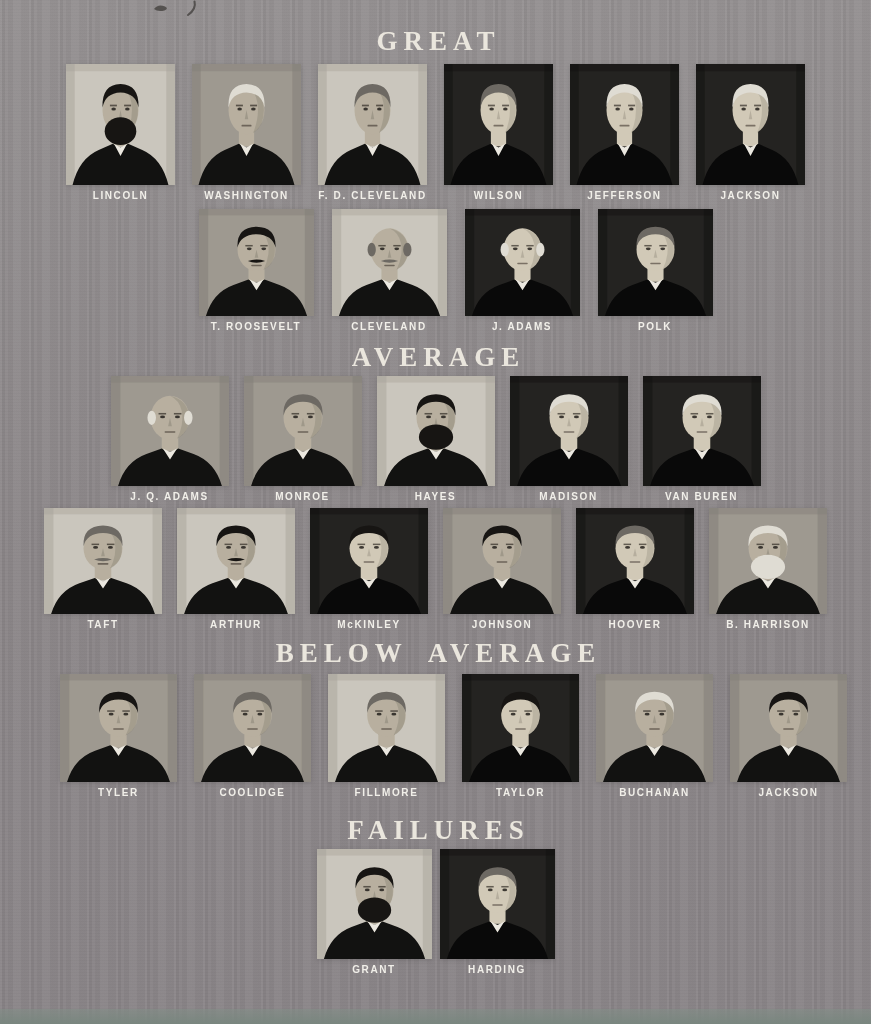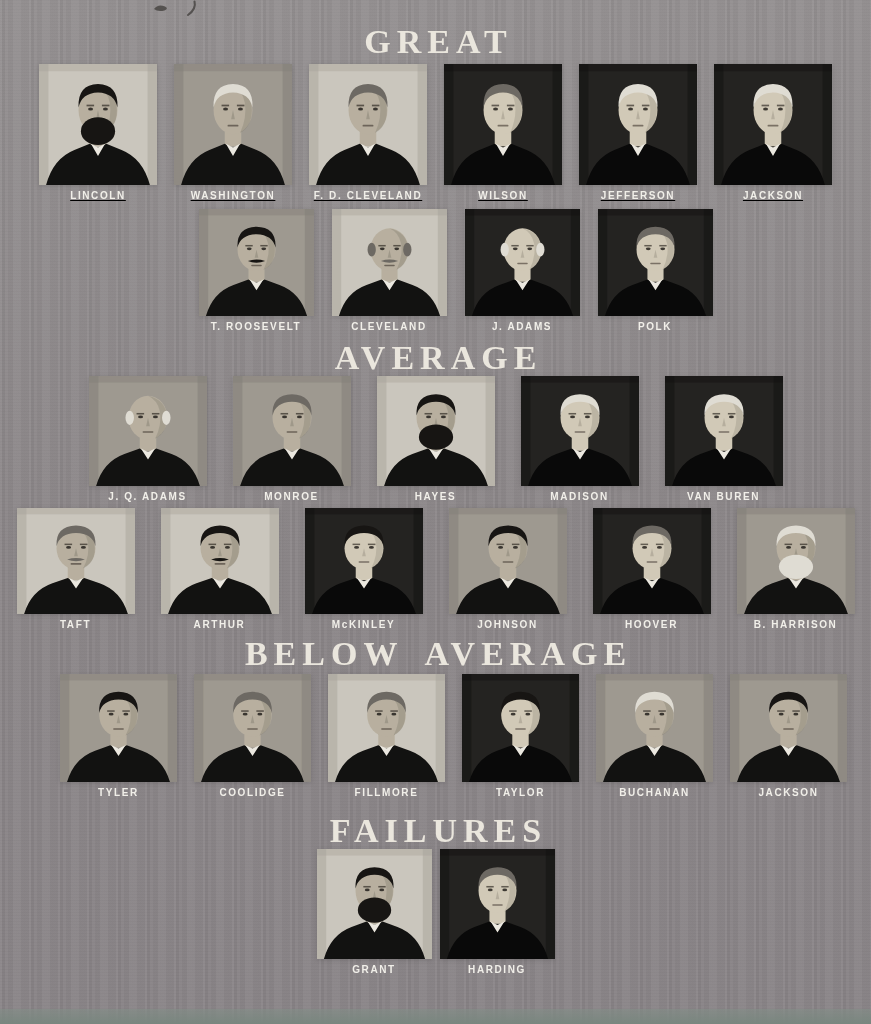--- a/index.html
+++ b/index.html
@@ -14,51 +14,51 @@
         rgba(255,255,255,.045) 0 2px, rgba(0,0,0,.04) 2px 5px,
         rgba(255,255,255,.02) 5px 8px, rgba(0,0,0,.018) 8px 13px,
         rgba(255,255,255,.03) 13px 21px, rgba(0,0,0,.012) 21px 29px),
       repeating-linear-gradient(0deg, rgba(0,0,0,.015) 0 1px, rgba(255,255,255,.008) 1px 3px),
       linear-gradient(180deg,#949091 0%, #8b8688 55%, #898487 100%);
   }
 
   .title {
     margin:0; text-align:center;
     font-family:"Liberation Serif", serif; font-weight:700;
-    font-size:34px; line-height:27px; letter-spacing:6px; word-spacing:9px;
+    font-size:27px; line-height:27px; letter-spacing:6px; word-spacing:9px;
     color:var(--title-color,#eae6dd); text-indent:6px;
   }
 
   .row { display:flex; justify-content:center; }
   .cell { margin:0; display:flex; flex-direction:column; }
   .photo {
     width:100%; position:relative;
     box-shadow: inset 0 0 0 1px rgba(240,238,230,.10), 0 1px 5px rgba(0,0,0,.14);
     filter: contrast(1.03);
   }
   .photo svg { display:block; width:100%; height:100%; }
   .name {
     margin-top:6px; text-align:center; white-space:nowrap;
     font-size:10px; font-weight:700; letter-spacing:1.6px; line-height:10px;
     color:var(--label-color,#f1efe9);
   }
 
   
   .s0 .title { margin-top:28px; }
   .s0 .row   { margin-top:9px; gap:17px; }
-  .s0 .cell  { width:118px;text-decoration:underline; }
+  .s0 .cell  { width:109px; }
   .s0 .photo { height:121px; }
   
   .s1 .title { margin-top:10px; }
   .s1 .row   { margin-top:8px; gap:18px;padding-left:40px; }
   .s1 .cell  { width:115px; }
   .s1 .photo { height:107px; }
   
   .s2 .title { margin-top:12px; }
-  .s2 .row   { gap:26px; }
+  .s2 .row   { gap:15px; }
   .s2 .ri0   { margin-top:5px; }
   .s2 .ri1   { margin-top:6px; }
   .s2 .cell  { width:118px; }
   .s2 .ri0 .photo { height:110px; }
   .s2 .ri1 .photo { height:106px; }
   
   .s3 .title { margin-top:10px; }
   .s3 .row   { margin-top:7px; gap:17px;margin-left:36px; }
   .s3 .cell  { width:117px; }
   .s3 .photo { height:108px; }

